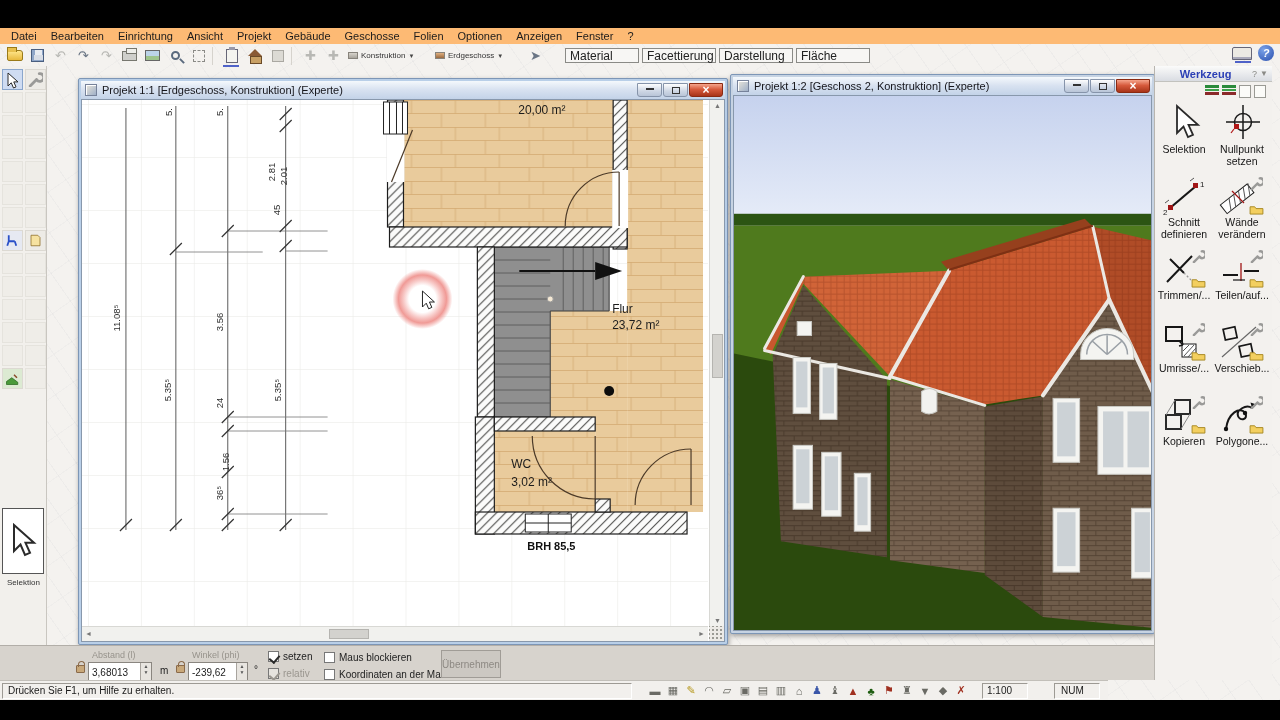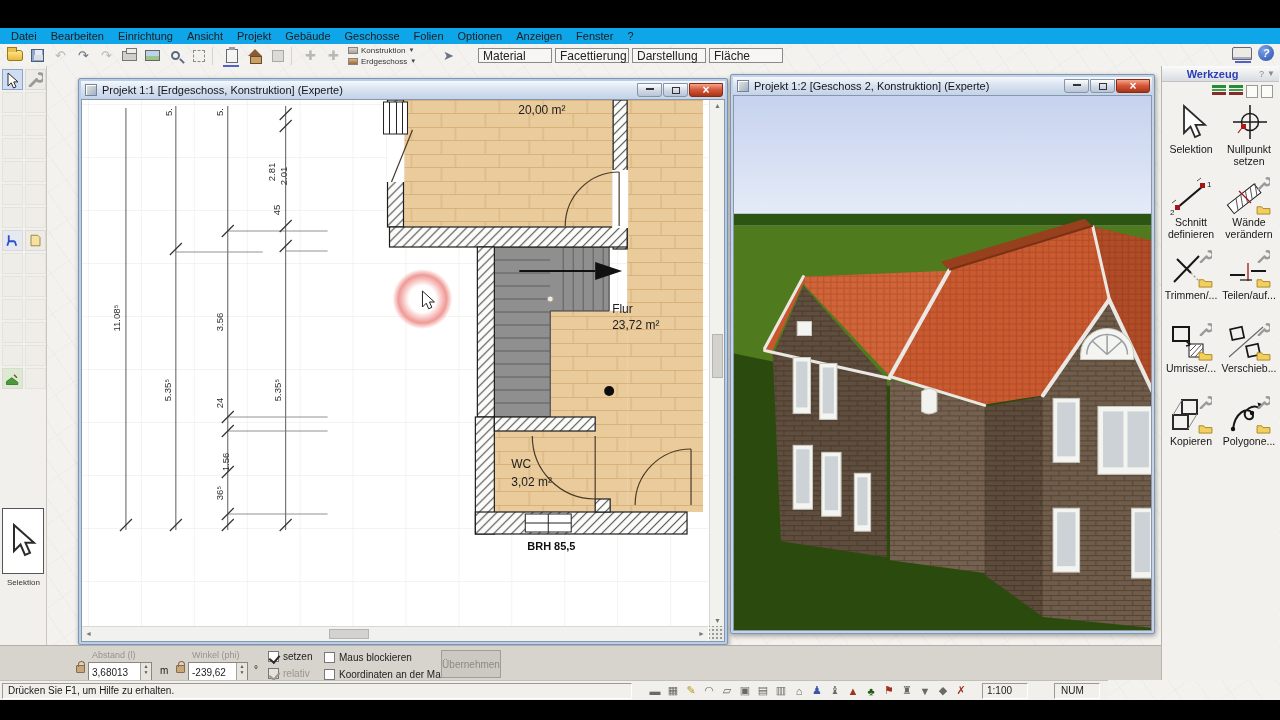--- a/index.html
+++ b/index.html
@@ -3,21 +3,21 @@
 <meta charset="utf-8">
 <style>
   * { margin:0; padding:0; box-sizing:border-box; font-family:"Liberation Sans", sans-serif; }
   html,body { width:1280px; height:720px; overflow:hidden; }
   .screen { position:relative; width:1280px; height:720px; background:#000; }
   .app { position:absolute; left:0; top:28px; width:1280px; height:672px; background:#f4f2ef; overflow:hidden; }
   .app::before { content:""; position:absolute; inset:0;
     background:repeating-linear-gradient(55deg, rgba(110,120,140,.05) 0 1px, transparent 1px 22px),
                repeating-linear-gradient(-35deg, rgba(110,120,140,.04) 0 1px, transparent 1px 34px); }
   
-  .menubar { position:absolute; left:0; top:0; width:100%; height:16px; background:#0ea5e9;
+  .menubar { position:absolute; left:0; top:0; width:100%; height:16px; background:#fdba74;
              display:flex; align-items:center; font-size:11px; color:#1c1c1c; padding-left:4px; }
   .menubar span { padding:1px 7px; cursor:default; }
   
   .toolbar { position:absolute; left:0; top:16px; width:100%; height:23px; display:flex; align-items:center; padding-left:3px; }
   .tbi { width:23px; height:20px; display:flex; align-items:center; justify-content:center; font-size:13px; color:#6a7584; position:relative; }
   .tbi.dis { color:#b8b8b4; }
   .sep { width:6px; height:18px; border-left:1px solid #d6d3cd; margin:0 2px; }
   .shape { display:inline-block; }
   .i-folder { width:16px; height:11px; background:linear-gradient(#ffe68a,#e8b93e); border:1px solid #9a7a18; border-radius:1px 3px 2px 2px; position:relative; }
   .i-folder::before { content:""; position:absolute; left:-1px; top:-4px; width:8px; height:4px; background:#e8c04e; border:1px solid #9a7a18; border-bottom:none; }
@@ -29,21 +29,21 @@
   .i-img { width:15px; height:11px; border:1px solid #666; background:linear-gradient(#bcd4e8 55%,#9ec48c 55%); }
   .i-zoom { width:9px; height:9px; border:2px solid #5a6a7e; border-radius:50%; position:relative; }
   .i-zoom::after { content:""; position:absolute; left:6px; top:7px; width:6px; height:2px; background:#5a6a7e; transform:rotate(45deg); }
   .i-fit { width:12px; height:12px; border:1px dashed #8a8a86; position:relative; }
   .i-clip { width:12px; height:14px; background:#f4f4f0; border:1px solid #667; position:relative; }
   .i-clip::before { content:""; position:absolute; left:2px; top:-3px; width:6px; height:3px; background:#99a; }
   .tbi.active::after { content:""; position:absolute; left:3px; bottom:-1px; width:16px; height:2px; background:#4f62c8; }
   .i-house { width:0; height:0; border-left:7px solid transparent; border-right:7px solid transparent; border-bottom:7px solid #8a5a34; position:relative; top:-3px; }
   .i-house::after { content:""; position:absolute; left:-5px; top:7px; width:10px; height:6px; background:#c8a064; border:1px solid #6a4a28; }
   .i-box { width:12px; height:12px; background:#dcdad4; border:1px solid #aaa8a2; }
-  .dd-stack { display:flex; flex-direction:column; gap:1px; margin:0 3px; }
+  .dd-stack { display:flex; flex-direction:row; gap:1px; margin:0 3px; }
   .dd { width:86px; height:10px; font-size:8px; color:#333; display:flex; align-items:center; gap:3px; }
   .dd .caret { font-size:6px; color:#444; }
   .dd .mini { width:10px; height:7px; background:linear-gradient(#d8d4cc,#a8a49c); border:1px solid #87837b; }
   .dd .mini.house { background:linear-gradient(#e0b080,#9a6a40); }
   .tb-btn { width:74px; height:15px; border:1px solid #8a8a86; background:#f7f6f4; font-size:12px; color:#222;
             display:flex; align-items:center; padding-left:4px; margin-right:3px; }
   .tb-right { position:absolute; right:6px; top:1px; display:flex; align-items:center; gap:6px; }
   .i-ledger { width:20px; height:13px; background:#eceae4; border:1px solid #667; border-radius:2px 2px 0 0; box-shadow:inset 0 -2px 0 #aab; position:relative; }
   .i-ledger::after { content:""; position:absolute; left:2px; bottom:-4px; width:16px; height:2px; background:#4f62c8; }
   .i-help { width:16px; height:16px; border-radius:50%; background:radial-gradient(circle at 35% 30%, #7aa2e8, #2a4fae); color:#fff; font-size:11px; font-weight:bold; display:flex; align-items:center; justify-content:center; }
@@ -101,21 +101,21 @@
   .apply-btn { position:absolute; left:441px; top:4px; width:60px; height:28px; background:#ccc8c2; border:1px solid #a09c96; color:#8d8983; font-size:10px; display:flex; align-items:center; justify-content:center; }
   
   .statusbar { position:absolute; left:0; top:652px; width:1108px; height:20px; background:#f2f0ed; border-top:1px solid #c2bfb9; display:flex; align-items:center; font-size:10px; color:#1a1a1a; }
   .st-help { width:630px; height:16px; margin-left:2px; padding:1px 5px; border:1px solid; border-color:#9d9a94 #fff #fff #9d9a94; }
   .st-icons { display:flex; align-items:center; gap:4px; margin-left:16px; }
   .st-icons span { font-size:11px; color:#6a6a64; width:14px; text-align:center; }
   .st-icons span.grn { color:#1e5c10; } .st-icons span.red { color:#a03020; } .st-icons span.blu { color:#3a56a8; }
   .st-scale { width:46px; height:16px; margin-left:14px; padding:1px 4px; border:1px solid; border-color:#9d9a94 #fff #fff #9d9a94; }
   .st-num { position:absolute; right:8px; width:46px; height:16px; padding:1px 6px; border:1px solid; border-color:#9d9a94 #fff #fff #9d9a94; }
   
-  .rpanel { position:absolute; right:1px; top:38px; width:118px; height:614px; background:#f3f1ee; border-left:1px solid #b8b5af; }
+  .rpanel { position:absolute; right:8px; top:38px; width:118px; height:614px; background:#f3f1ee; border-left:1px solid #b8b5af; }
   .rp-head { height:16px; background:linear-gradient(#fbfbfa,#d9dce2); border-bottom:1px solid #c2c2be; display:flex; align-items:center; padding:0 4px; }
   .rp-title { flex:1; text-align:center; font-size:11px; font-weight:bold; color:#2b3fb5; }
   .rp-q { font-size:9px; color:#8a8a86; } .rp-chev { font-size:8px; color:#8a8a86; margin-left:3px; }
   .rp-mini { display:flex; justify-content:flex-end; gap:3px; padding:3px 6px 2px 0; }
   .layerbars { width:14px; height:12px; display:flex; flex-direction:column; gap:1px; }
   .layerbars i { height:2.5px; } .layerbars i:nth-child(1){background:#2a8a3a;} .layerbars i:nth-child(2){background:#3aa04a;} .layerbars i:nth-child(3){background:#8a2a2a;}
   .pagemini { width:12px; height:13px; background:#fbfbf8; border:1px solid #9a9a94; }
   .tool-grid { display:grid; grid-template-columns:58px 58px; }
   .tool { height:73px; display:flex; flex-direction:column; align-items:center; padding-top:3px; cursor:default; }
   .tool svg { width:46px; height:40px; }

